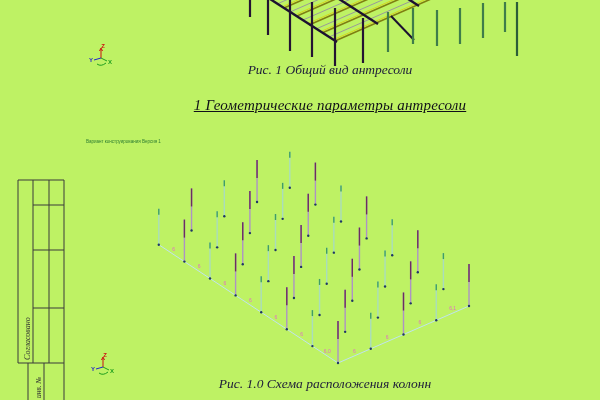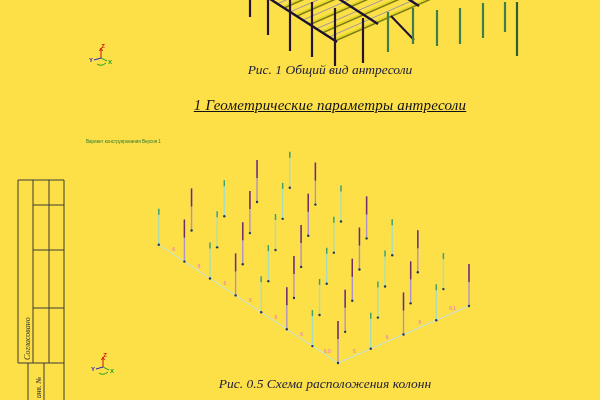--- a/index.html
+++ b/index.html
@@ -1,17 +1,17 @@
 <!DOCTYPE html>
 <html><head>
 <meta charset="utf-8">
 <style>
   html,body{margin:0;padding:0;}
   .page{
-    position:relative; width:600px; height:400px; background:#fde047;
+    position:relative; width:600px; height:400px; background:#bef264;
     overflow:hidden; font-family:"Liberation Serif","DejaVu Serif",serif;
   }
   svg.canvas{position:absolute;left:0;top:0;width:600px;height:400px;}
   .txt{position:absolute;}
   .caption{
     font-style:italic; font-size:13.5px; color:#20203a; text-align:center;
     font-family:"Liberation Serif","DejaVu Serif",serif;
   }
   .caption1{left:180px; top:62px; width:300px;}
   .caption2{left:168px; top:376px; width:314px;}
@@ -242,15 +242,15 @@
         <text x="112" y="373" fill="#1e9e1e" font-size="6" font-weight="bold" text-anchor="middle" font-family="&quot;Liberation Sans&quot;,&quot;DejaVu Sans&quot;,sans-serif">X</text>
       </g>
   </svg>
 
   <div class="txt caption caption1">Рис. 1 Общий вид антресоли</div>
 
   <div class="txt heading">1 Геометрические параметры антресоли</div>
 
   <div class="txt project-label">Вариант конструирования Версия 1</div>
 
-  <div class="txt caption caption2">Рис. 0.5 Схема расположения колонн</div>
+  <div class="txt caption caption2">Рис. 1.0 Схема расположения колонн</div>
 
 </div>
 
 </body></html>

